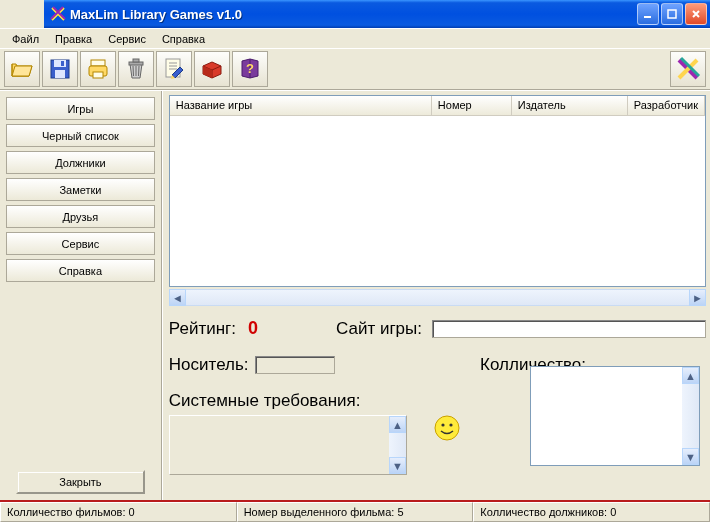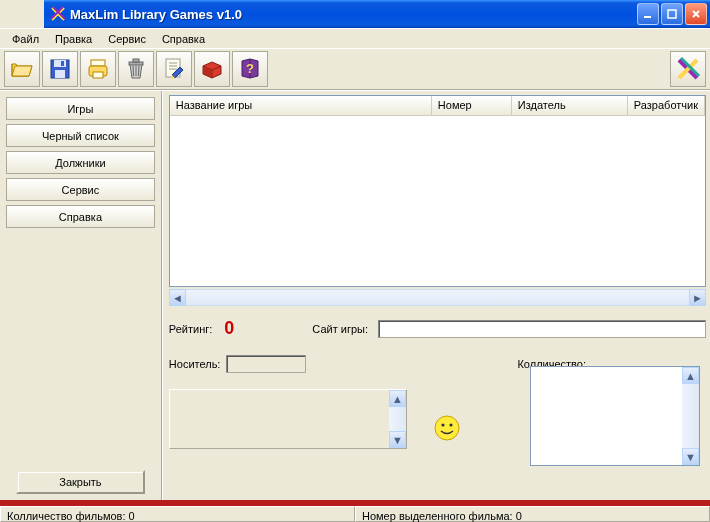--- a/index.html
+++ b/index.html
@@ -136,21 +136,21 @@
   border-top: 1px solid #c9dbf3;
   border-bottom: 1px solid #c9dbf3;
 }
 
 .details {
   flex: 1;
   padding-top: 12px;
   position: relative;
 }
 .row { display: flex; align-items: center; gap: 6px; }
-.lbl { font-size: 11px; }
+.lbl { font-size: 17px; }
 .rating-val { color: #d00000; font-weight: bold; font-size: 18px; margin-left: 6px; }
 .sunken {
   border: 1px solid #aca899;
   border-top-color: #888;
   border-left-color: #888;
   box-shadow: inset 1px 1px 0 #555;
   background: #ece9d8;
   height: 18px;
 }
 .sunken-white { background: white; }
@@ -191,21 +191,21 @@
 .smiley {
   position: absolute;
   left: 264px;
   top: 108px;
   width: 28px; height: 28px;
 }
 
 .statusbar {
   height: 22px;
   display: flex;
-  border-top: 6px solid #b91c1c;
+  border-top: 2px solid #b91c1c;
 }
 .statusbar .panel {
   flex: 1;
   border: 1px solid #aca899;
   border-top-color: #fff;
   border-left-color: #fff;
   padding: 3px 6px;
   margin: 0;
 }
 </style>
@@ -310,20 +310,22 @@
         <path d="M6 2 L24 20" stroke="#26a69a" stroke-width="3"></path>
       </svg>
   </div>
 </div>
 
 <div class="client">
   <div class="leftpanel">
     <div class="sidebtn">Игры</div>
     <div class="sidebtn">Черный список</div>
     <div class="sidebtn">Должники</div>
+    <div class="sidebtn">Заметки</div>
+    <div class="sidebtn">Друзья</div>
     <div class="sidebtn">Сервис</div>
     <div class="sidebtn">Справка</div>
     <div class="close-btn">Закрыть</div>
   </div>
 
   <div class="rightpanel">
     <div class="listview">
       <div class="listheader">
         <div class="col" style="width:262px">Название игры</div>
         <div class="col" style="width:80px">Номер</div>
@@ -347,20 +349,21 @@
       </div>
 
       <div class="row" style="margin-top:16px">
         <span class="lbl">Носитель:</span>
         <div class="sunken" style="width:80px"></div>
         <span style="flex:1"></span>
         <span class="lbl" style="margin-right:120px">Колличество:</span>
       </div>
 
       <div style="margin-top:16px">
+        <div class="lbl">Системные требования:</div>
         <div class="sysreq-box raised" style="margin-top:4px">
           <div class="vscroll">
             <div class="arrow">▲</div>
             <div class="track"></div>
             <div class="arrow">▼</div>
           </div>
         </div>
       </div>
 
       <div class="comment-box">
@@ -378,14 +381,15 @@
             <circle cx="18" cy="11" r="1.6" fill="#333"></circle>
             <path d="M8 17 Q14 22 20 17" fill="none" stroke="#333" stroke-width="1.5"></path>
           </svg>
       </div>
     </div>
   </div>
 </div>
 
 <div class="statusbar">
   <div class="panel">Колличество фильмов: 0</div>
-  <div class="panel">Номер выделенного фильма: 0</div>
+  <div class="panel">Номер выделенного фильма: 5</div>
+  <div class="panel">Колличество должников: 0</div>
 </div>
 
 </body></html>

